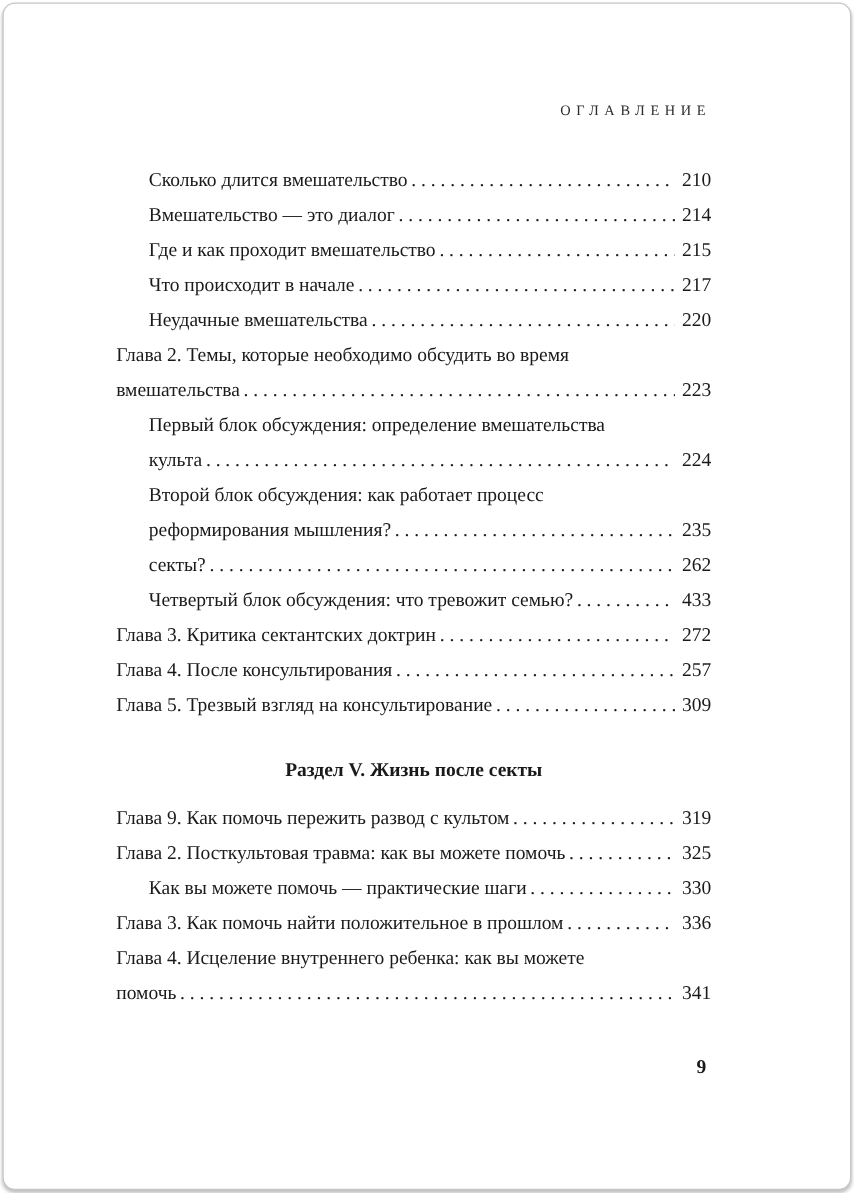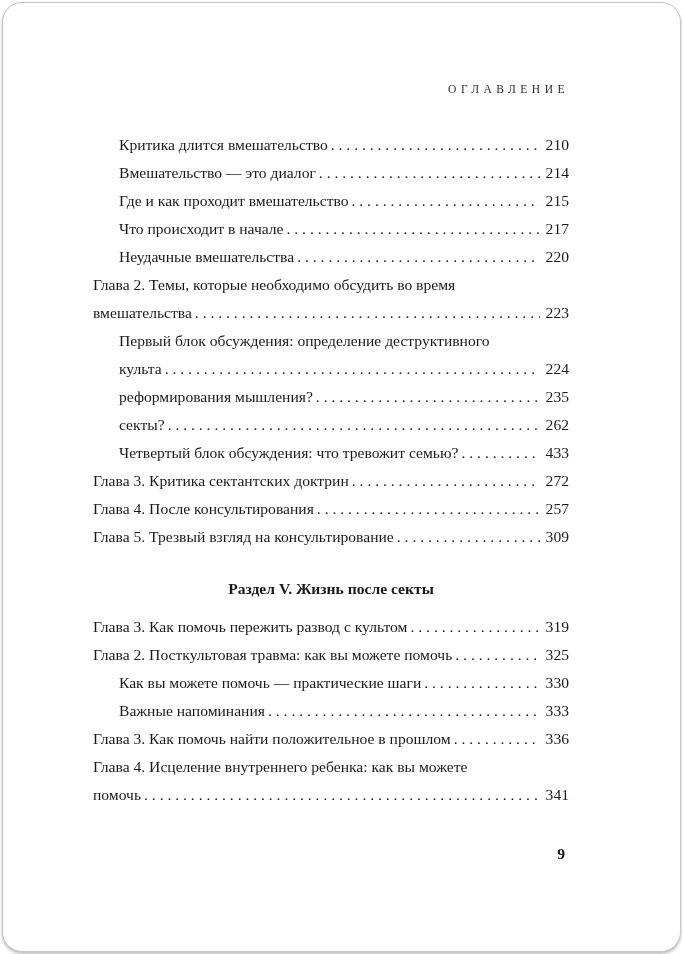--- a/index.html
+++ b/index.html
@@ -9,21 +9,21 @@
     height: 954px;
     background: #ffffff;
     font-family: "Liberation Serif", "DejaVu Serif", serif;
     color: #1a1a1a;
     overflow: hidden;
   }
   .page {
     position: absolute;
     inset: 2px;
     border: 1px solid #c6c6c6;
-    border-radius: 20px;
+    border-radius: 10px;
     background: #ffffff;
     box-shadow: 0 2px 3px rgba(0,0,0,0.25);
   }
   .header {
     position: absolute;
     top: 80px;
     left: 90px;
     width: 476px;
     text-align: right;
     font-size: 11.5px;
@@ -76,21 +76,21 @@
 </style>
 </head>
 <body>
 
 <div class="page">
   <div class="header">ОГЛАВЛЕНИЕ</div>
 
   <div class="toc">
       <div class="entry indent">
         <div class="line">
-          <span class="text">Критика длится вмешательство</span>
+          <span class="text">Сколько длится вмешательство</span>
           <span class="leader"></span>
           <span class="pagenum">210</span>
         </div>
       </div>
       <div class="entry indent">
         <div class="line">
           <span class="text">Вмешательство — это диалог</span>
           <span class="leader"></span>
           <span class="pagenum">214</span>
         </div>
@@ -121,30 +121,33 @@
           <span class="text">Глава 2. Темы, которые необходимо обсудить во время</span>
         </div>
         <div class="line">
           <span class="text">вмешательства</span>
           <span class="leader"></span>
           <span class="pagenum">223</span>
         </div>
       </div>
       <div class="entry indent">
         <div class="line">
-          <span class="text">Первый блок обсуждения: определение деструктивного</span>
+          <span class="text">Первый блок обсуждения: определение вмешательства</span>
         </div>
         <div class="line">
           <span class="text">культа</span>
           <span class="leader"></span>
           <span class="pagenum">224</span>
         </div>
       </div>
       <div class="entry indent">
         <div class="line">
+          <span class="text">Второй блок обсуждения: как работает процесс</span>
+        </div>
+        <div class="line">
           <span class="text">реформирования мышления?</span>
           <span class="leader"></span>
           <span class="pagenum">235</span>
         </div>
       </div>
       <div class="entry indent">
         <div class="line">
           <span class="text">секты?</span>
           <span class="leader"></span>
           <span class="pagenum">262</span>
@@ -174,44 +177,37 @@
       <div class="entry">
         <div class="line">
           <span class="text">Глава 5. Трезвый взгляд на консультирование</span>
           <span class="leader"></span>
           <span class="pagenum">309</span>
         </div>
       </div>
       <div class="section-heading">Раздел V. Жизнь после секты</div>
       <div class="entry">
         <div class="line">
-          <span class="text">Глава 3. Как помочь пережить развод с культом</span>
+          <span class="text">Глава 9. Как помочь пережить развод с культом</span>
           <span class="leader"></span>
           <span class="pagenum">319</span>
         </div>
       </div>
       <div class="entry">
         <div class="line">
           <span class="text">Глава 2. Посткультовая травма: как вы можете помочь</span>
           <span class="leader"></span>
           <span class="pagenum">325</span>
         </div>
       </div>
       <div class="entry indent">
         <div class="line">
           <span class="text">Как вы можете помочь — практические шаги</span>
           <span class="leader"></span>
           <span class="pagenum">330</span>
-        </div>
-      </div>
-      <div class="entry indent">
-        <div class="line">
-          <span class="text">Важные напоминания</span>
-          <span class="leader"></span>
-          <span class="pagenum">333</span>
         </div>
       </div>
       <div class="entry">
         <div class="line">
           <span class="text">Глава 3. Как помочь найти положительное в прошлом</span>
           <span class="leader"></span>
           <span class="pagenum">336</span>
         </div>
       </div>
       <div class="entry">

